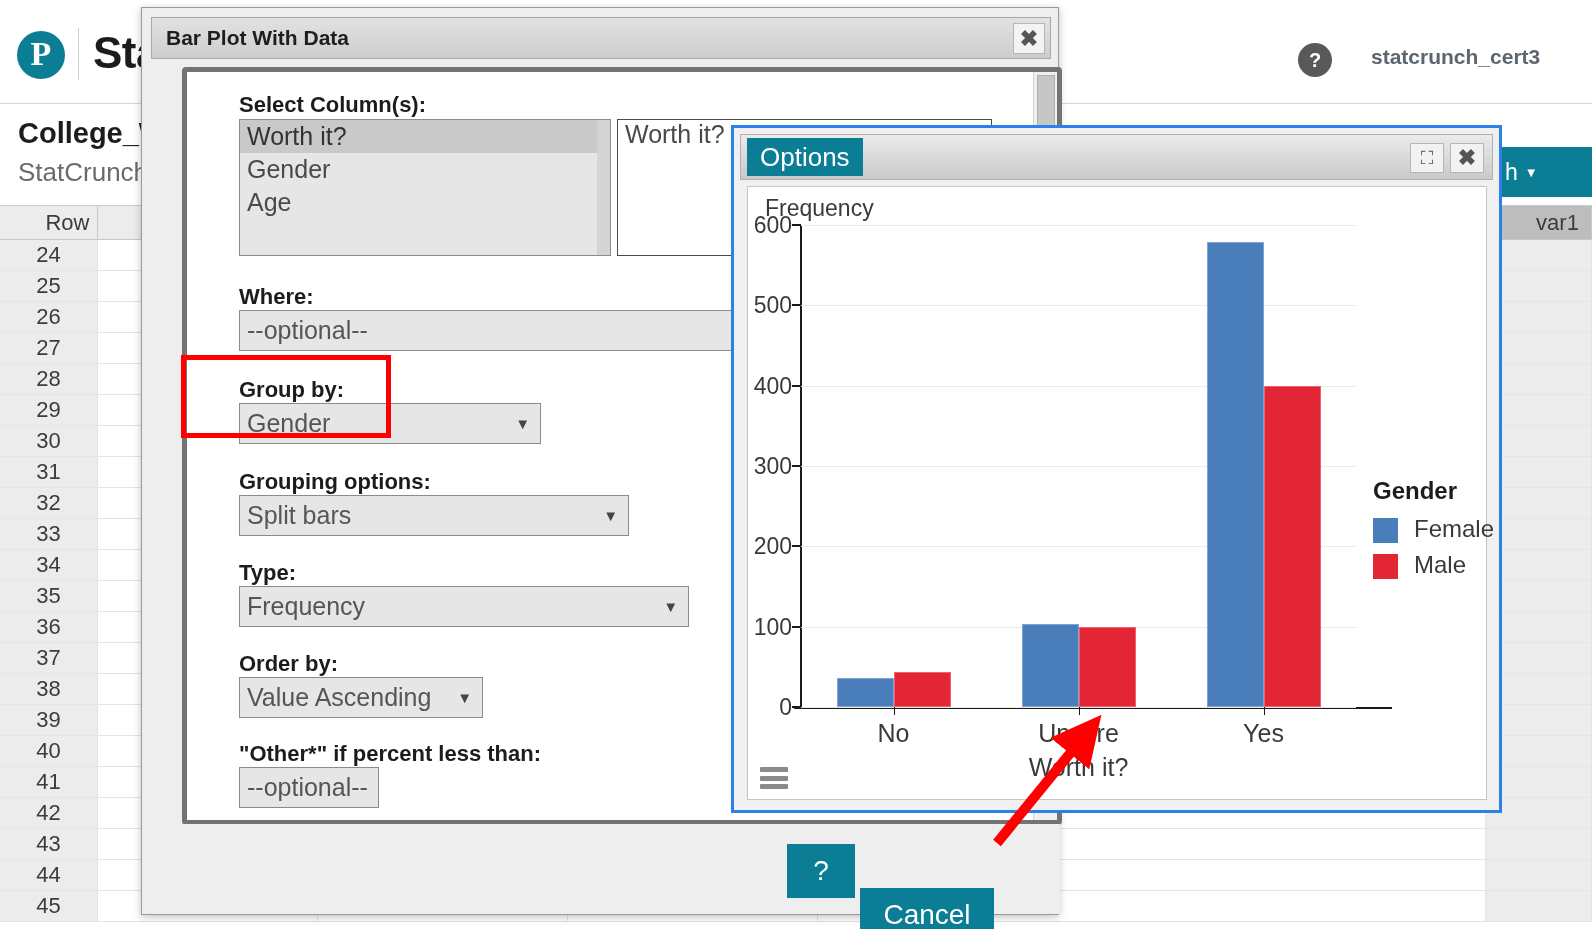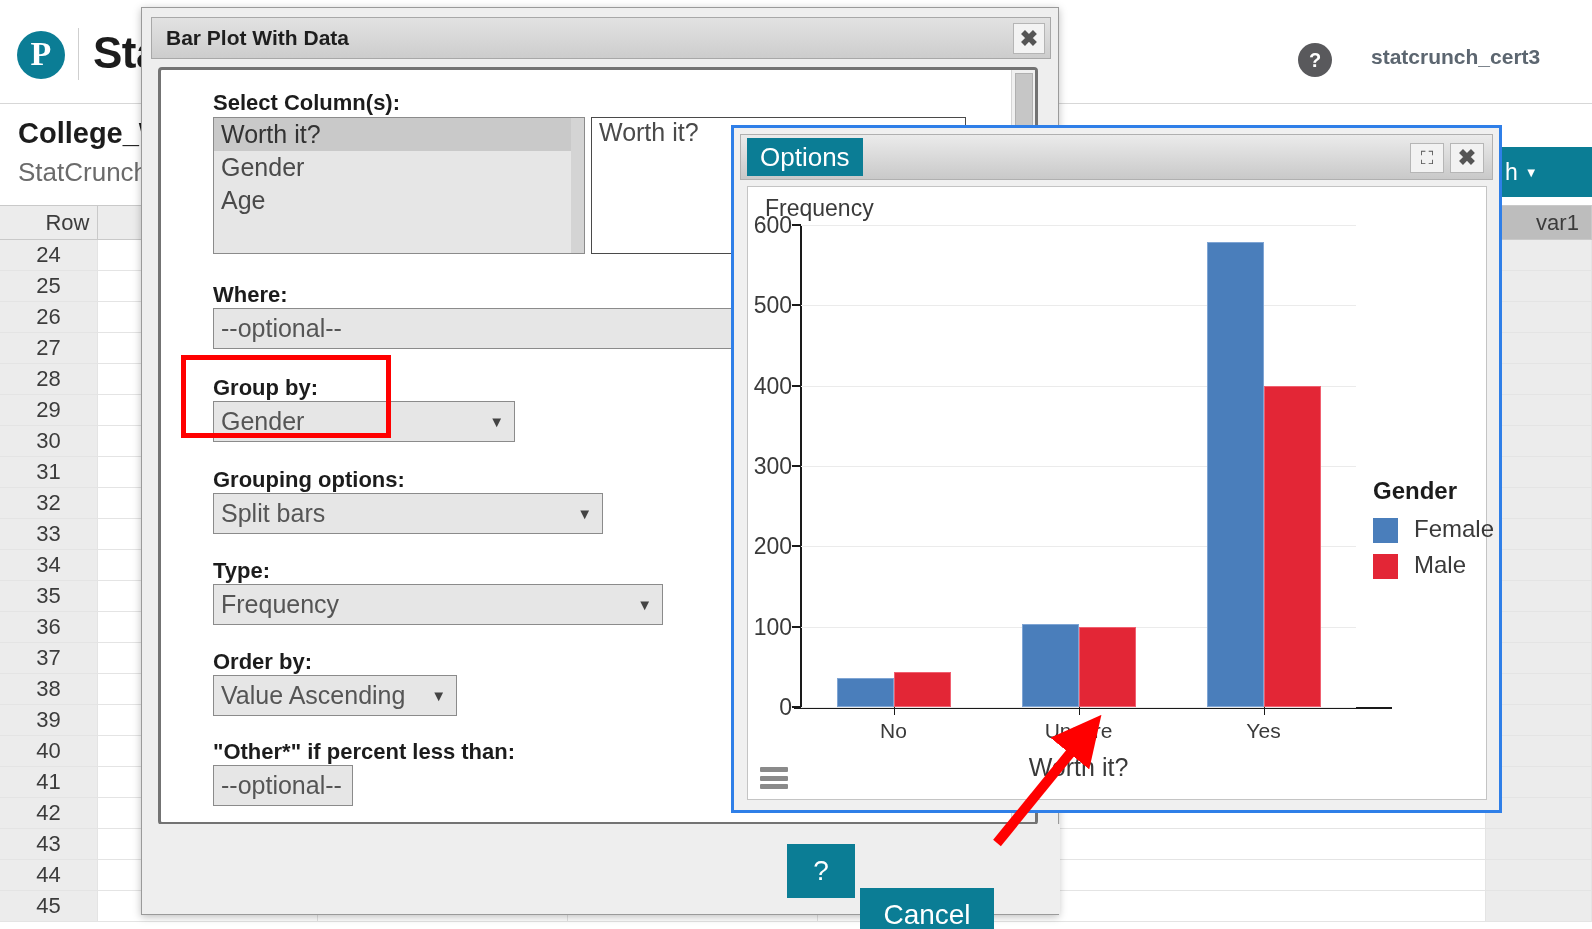--- a/index.html
+++ b/index.html
@@ -99,22 +99,22 @@
     display:flex; align-items:center;
   }
   #bp-title { margin-left:14px; font-size:21px; font-weight:bold; color:#1e1e1e; }
   #bp-close {
     position:absolute; right:5px; top:5px; width:32px; height:31px;
     background:#f3f3f3; border:1px solid #b5b5b5;
     display:flex; align-items:center; justify-content:center;
     font-size:22px; color:#555; font-weight:bold;
   }
   #bp-body {
-    position:absolute; left:16px; top:59px; width:880px; height:758px;
-    background:#fff; border:3px solid #737373; border-radius:4px;
+    position:absolute; left:40px; top:59px; width:880px; height:758px;
+    background:#fff; border:5px solid #737373; border-radius:4px;
     overflow:hidden;
   }
   #bp-scrollbar {
     position:absolute; right:0; top:0; width:24px; height:100%;
     background:#f0f0f0; border-left:1px solid #d5d5d5;
   }
   #bp-scrollthumb {
     position:absolute; left:3px; top:3px; width:18px; height:96px;
     background:#c6c6c6; border:1px solid #b0b0b0;
   }
@@ -197,21 +197,21 @@
   .ytick { position:absolute; right:100%; margin-right:9px; font-size:23px; color:#3a3a3a;
            transform:translateY(-50%); white-space:nowrap; }
   .ytickmark { position:absolute; right:100%; width:9px; height:2px; background:#1a1a1a;
                transform:translateY(-1px); }
   #y-axis { position:absolute; left:-1px; top:0; width:2px; height:482px; background:#1a1a1a; }
   #x-axis { position:absolute; left:-7px; top:482px; width:598px; height:2px; background:#1a1a1a; }
   .bar { position:absolute; bottom:0; }
   .bar.f { background:#4a7ebb; border:1px solid #7fa5d4; }
   .bar.m { background:#e32636; border:1px solid #f06070; }
   .xtick { position:absolute; top:482px; width:1px; height:8px; background:#1a1a1a; }
-  .xlabel { position:absolute; top:494px; font-size:21px; color:#3a3a3a;
+  .xlabel { position:absolute; top:494px; font-size:25px; color:#3a3a3a;
             transform:translateX(-50%); white-space:nowrap; }
   #x-title { position:absolute; top:528px; font-size:25px; color:#3a3a3a;
              transform:translateX(-50%); white-space:nowrap; }
   #legend { position:absolute; left:625px; top:290px; }
   #legend-title { font-size:24px; font-weight:bold; color:#1c1c1c; margin-bottom:10px; }
   .leg-item { display:flex; align-items:flex-end; gap:16px; margin-bottom:8px; }
   .leg-sw { width:25px; height:25px; }
   .leg-lbl { font-size:24px; color:#3a3a3a; }
 
   

